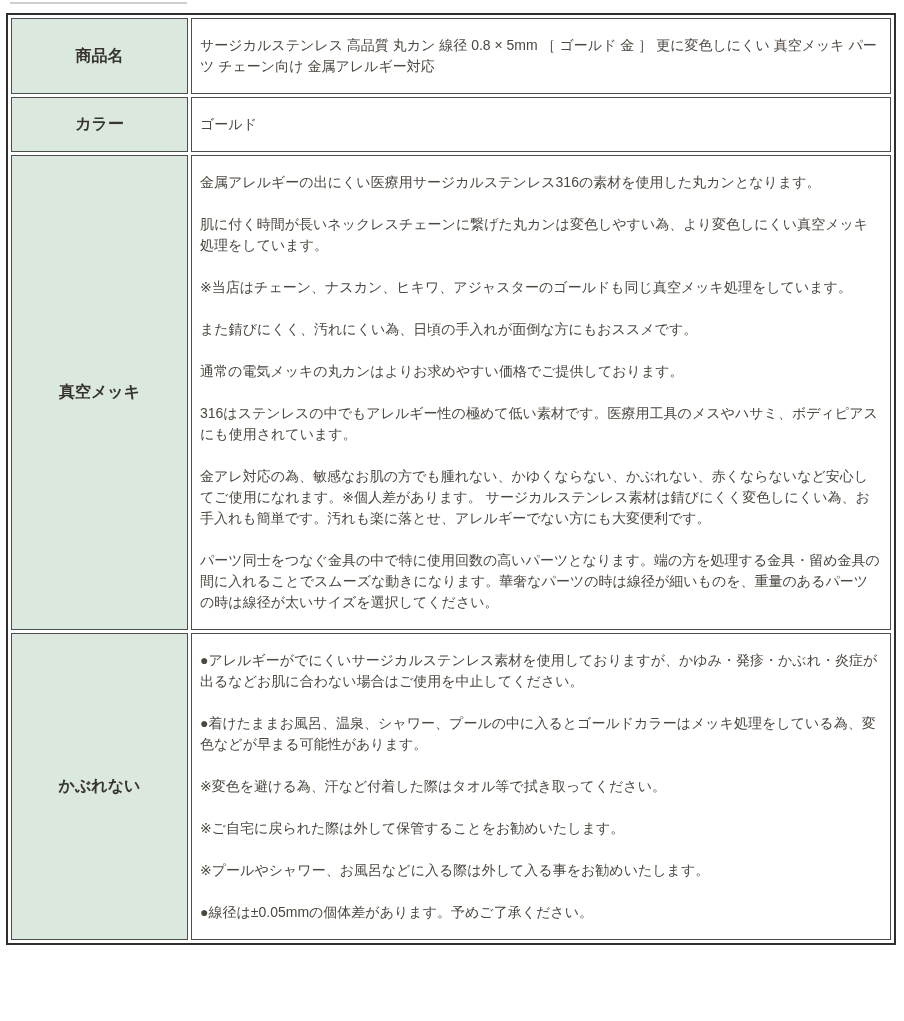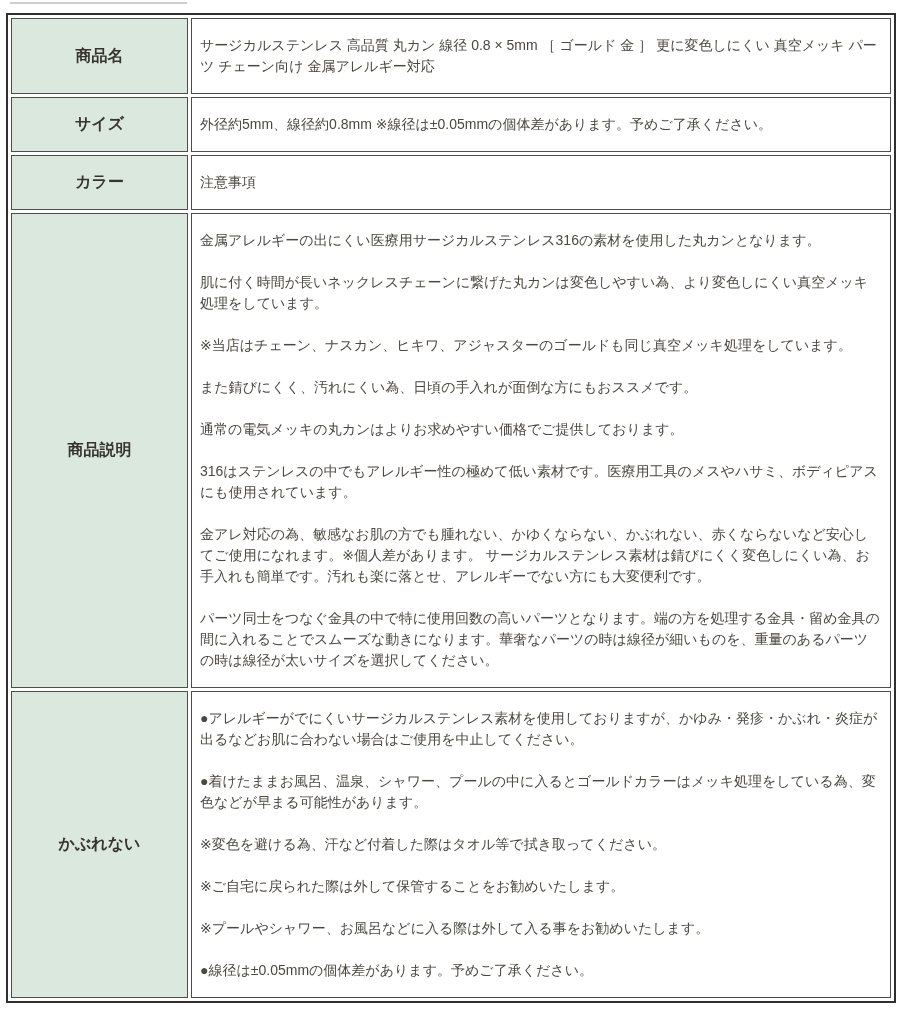--- a/index.html
+++ b/index.html
@@ -60,29 +60,25 @@
 
 <div class="top-fragment-line"></div>
 
 <table class="spec-table">
   <tbody>
     <tr>
       <th>商品名</th>
       <td>サージカルステンレス 高品質 丸カン 線径 0.8 × 5mm ［ ゴールド 金 ］ 更に変色しにくい 真空メッキ パーツ チェーン向け 金属アレルギー対応</td>
     </tr>
     <tr>
-      <th>サイズ</th>
-      <td>外径約5mm、線径約0.8mm ※線径は±0.05mmの個体差があります。予めご了承ください。</td>
+      <th>カラー</th>
+      <td>ゴールド</td>
     </tr>
     <tr>
-      <th>カラー</th>
-      <td>注意事項</td>
-    </tr>
-    <tr>
-      <th>商品説明</th>
+      <th>真空メッキ</th>
       <td>金属アレルギーの出にくい医療用サージカルステンレス316の素材を使用した丸カンとなります。
 
 肌に付く時間が長いネックレスチェーンに繋げた丸カンは変色しやすい為、より変色しにくい真空メッキ処理をしています。
 
 ※当店はチェーン、ナスカン、ヒキワ、アジャスターのゴールドも同じ真空メッキ処理をしています。
 
 また錆びにくく、汚れにくい為、日頃の手入れが面倒な方にもおススメです。
 
 通常の電気メッキの丸カンはよりお求めやすい価格でご提供しております。
 

